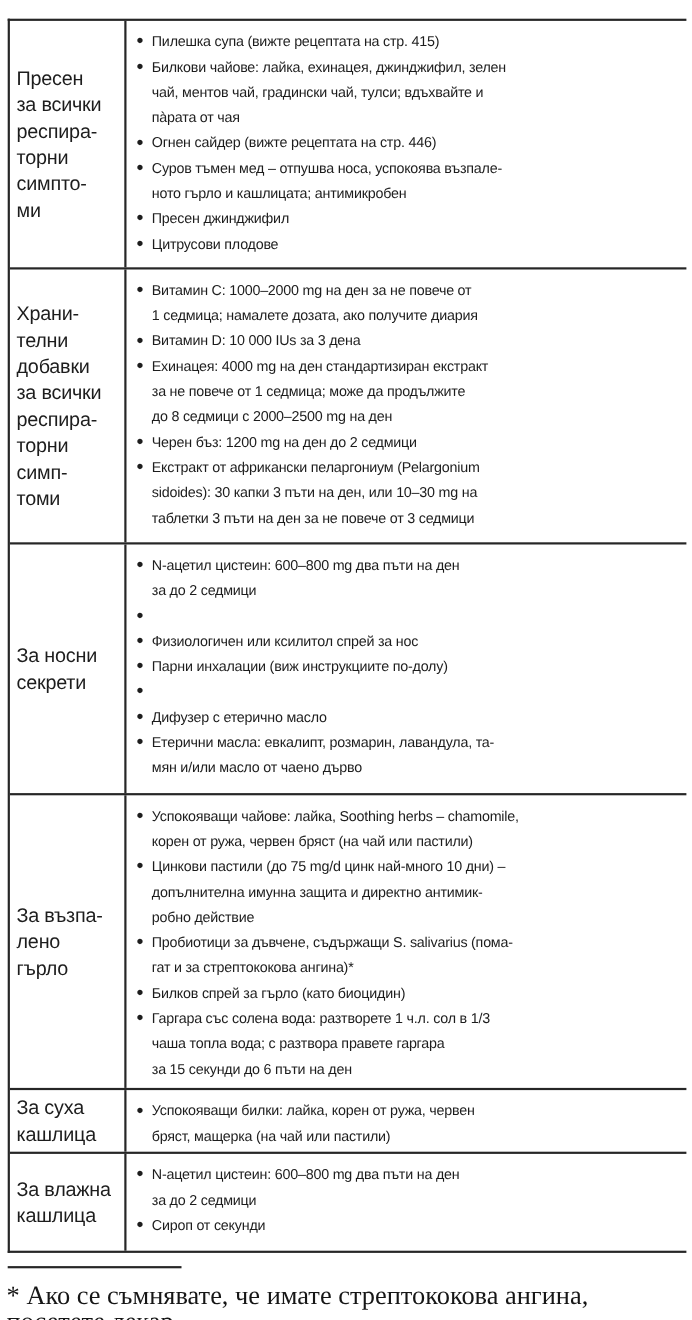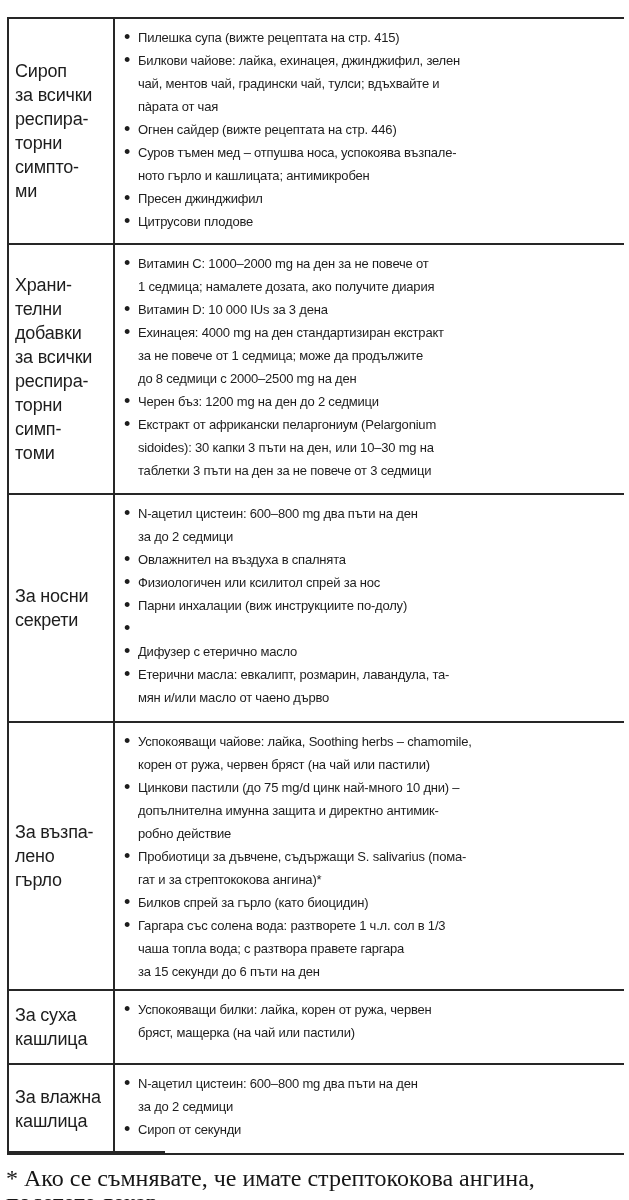--- a/index.html
+++ b/index.html
@@ -70,21 +70,21 @@
     font-size: 13px;
     line-height: 23px;
     letter-spacing: -0.2px;
     white-space: pre-line;
   }
 
   .r1 { height: 226px; }
   .r2 { height: 250px; }
   .r3 { height: 228px; }
   .r4 { height: 268px; }
-  .r5 { height: 74px; justify-content: flex-end; }
+  .r5 { height: 58px; justify-content: flex-end; }
   .r6 { height: 88px; }
 
   .footnote-sep {
     position: absolute;
     left: 7px;
     top: 1151px;
     width: 158px;
     border-top: 2px solid #262626;
   }
   .footnote {
@@ -98,21 +98,21 @@
     color: #161616;
   }
 </style>
 </head>
 <body>
 
 <div class="rtable">
 
   <div class="row r1">
     <div class="hcell">
-      <div class="htext">Сироп
+      <div class="htext">Пресен
 за всички
 респира-
 торни
 симпто-
 ми</div>
     </div>
     <div class="ccell">
       <div class="item">
         <span class="marker">•</span>
         <span class="btext">Пилешка супа (вижте рецептата на стр. 415)</span>
@@ -189,21 +189,20 @@
 секрети</div>
     </div>
     <div class="ccell">
       <div class="item">
         <span class="marker">•</span>
         <span class="btext">N-ацетил цистеин: 600–800 mg два пъти на ден
 за до 2 седмици</span>
       </div>
       <div class="item">
         <span class="marker">•</span>
-        <span class="btext">Овлажнител на въздуха в спалнята</span>
       </div>
       <div class="item">
         <span class="marker">•</span>
         <span class="btext">Физиологичен или ксилитол спрей за нос</span>
       </div>
       <div class="item">
         <span class="marker">•</span>
         <span class="btext">Парни инхалации (виж инструкциите по-долу)</span>
       </div>
       <div class="item">

